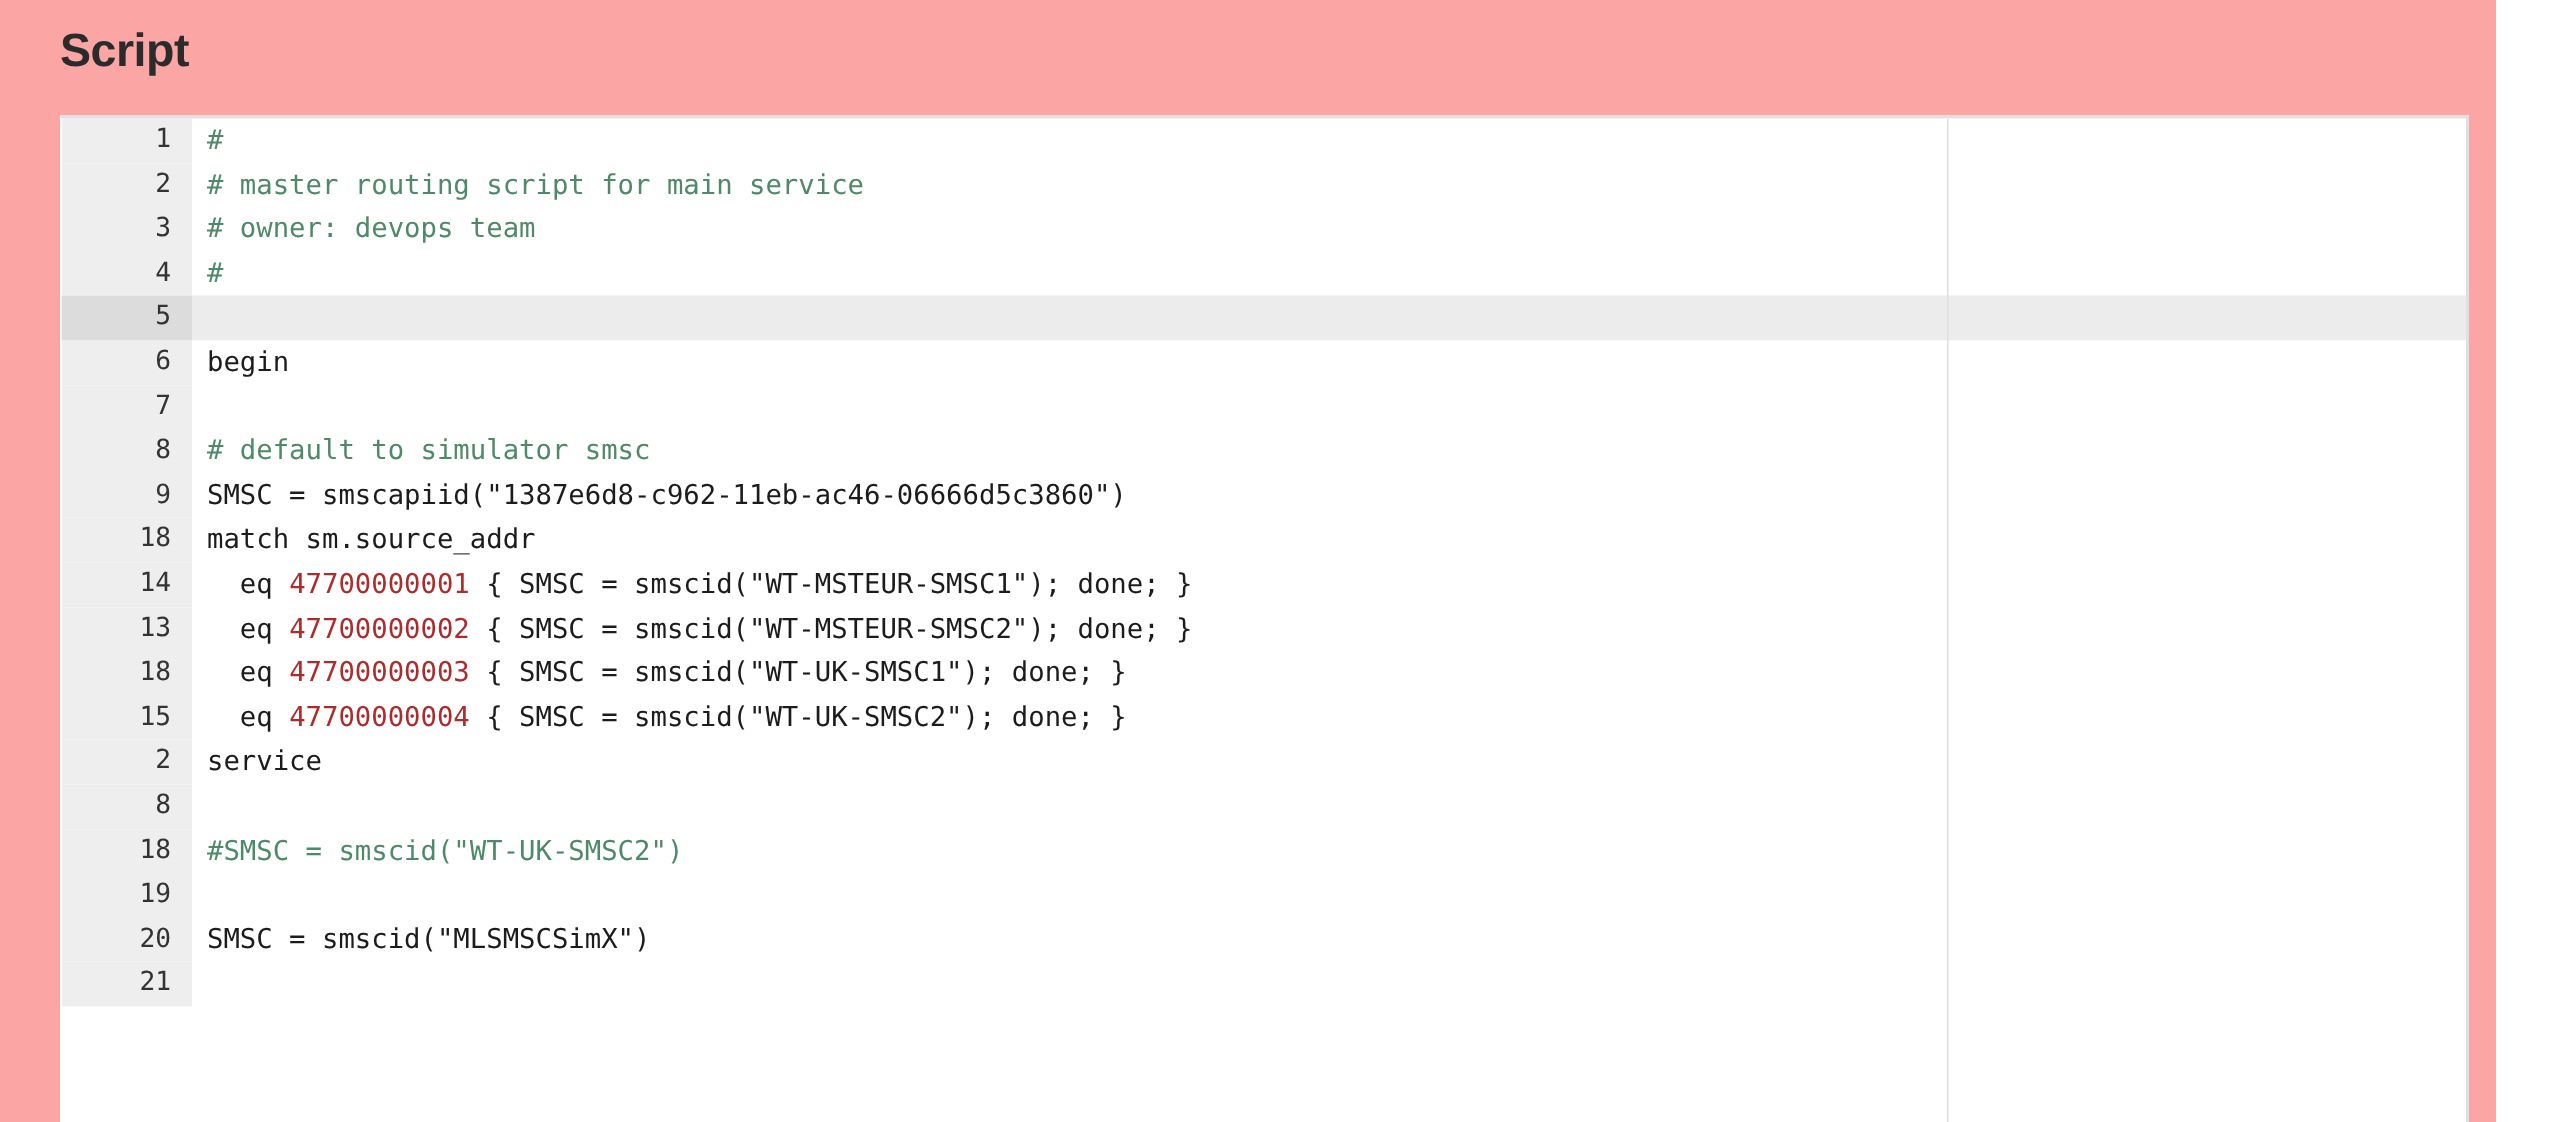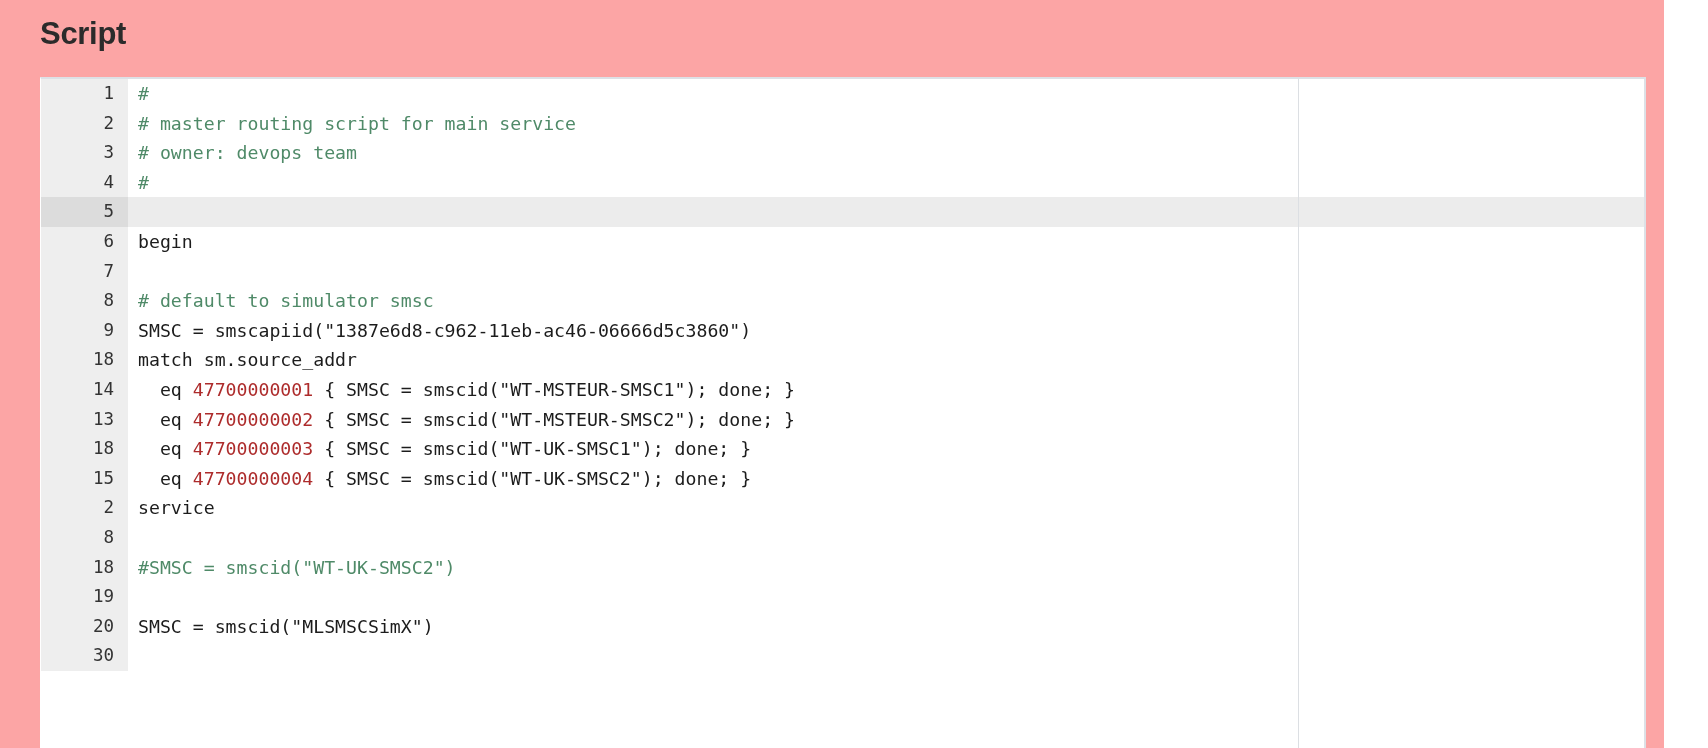--- a/index.html
+++ b/index.html
@@ -187,20 +187,20 @@
         </div>
         <div class="line">
           <div class="gutter">19</div>
           <div class="content">&nbsp;</div>
         </div>
         <div class="line">
           <div class="gutter">20</div>
           <div class="content"><span class="tok-plain">SMSC = smscid("MLSMSCSimX")</span></div>
         </div>
         <div class="line">
-          <div class="gutter">30</div>
+          <div class="gutter">21</div>
           <div class="content">&nbsp;</div>
         </div>
       </div>
     <div class="ruler"></div>
   </div>
 
 </div>
 
 </body></html>

